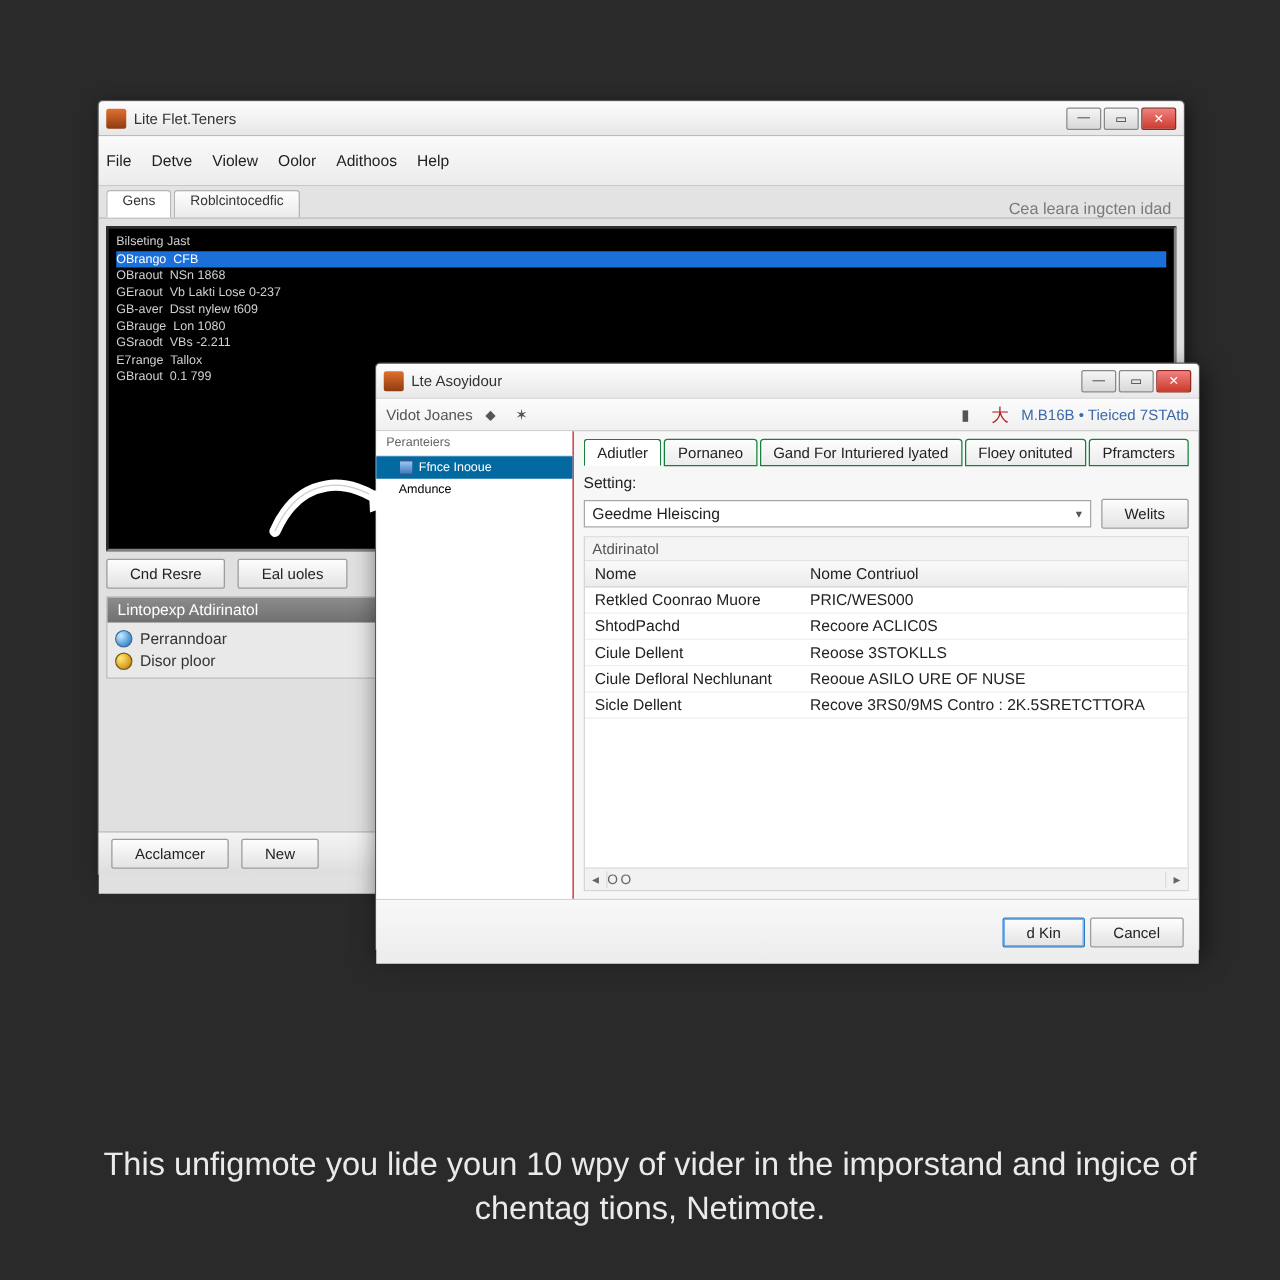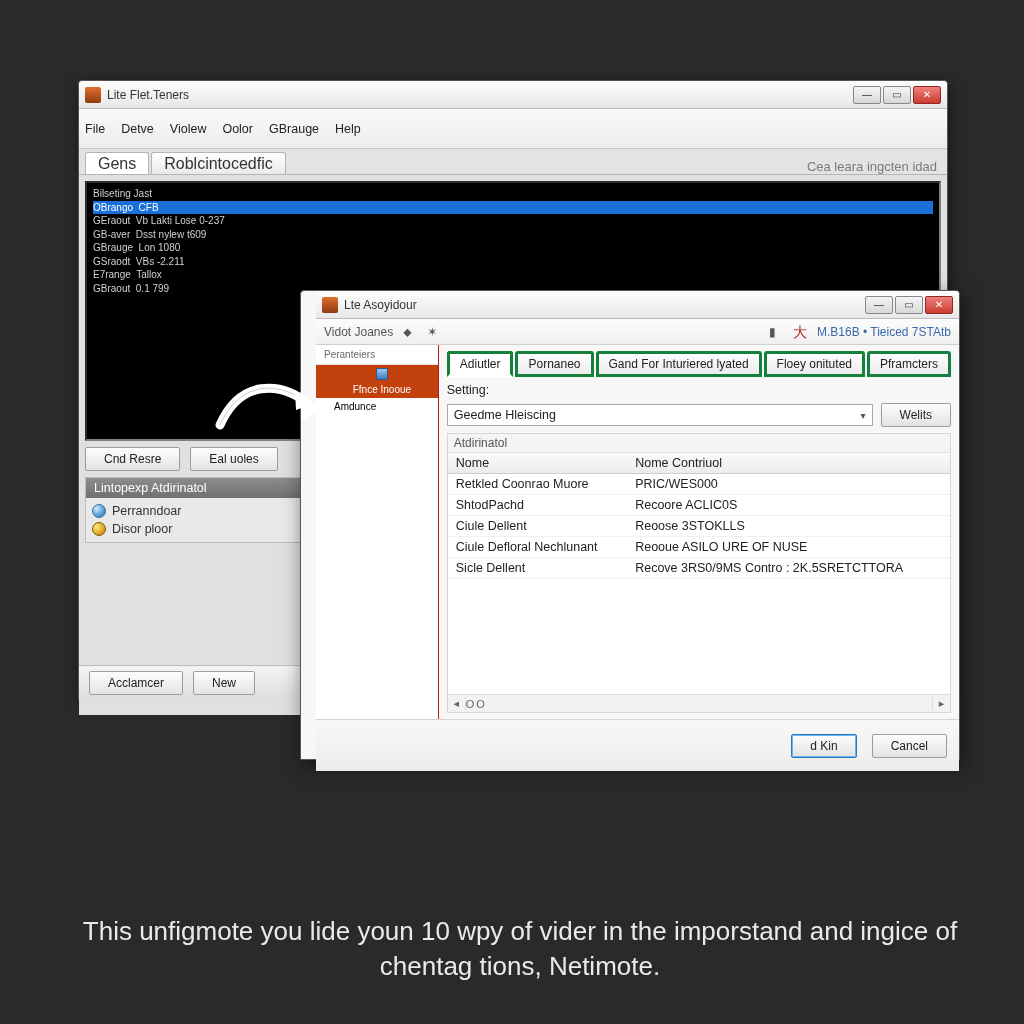--- a/index.html
+++ b/index.html
@@ -12,21 +12,21 @@
 .titlebar { height: 28px; background: linear-gradient(#fdfdfd,#e7e7e7); border-bottom: 1px solid #bbb; display: flex; align-items: center; padding: 0 6px; gap: 6px; border-radius: 4px 4px 0 0; }
 .titlebar .app-icon { width: 16px; height: 16px; background: linear-gradient(#e07030,#8e3b10); border-radius: 2px; }
 .titlebar .title { font-size: 12px; color: #333; flex: 1; }
 .winbtns { display: flex; gap: 0; }
 .winbtn { width: 28px; height: 18px; border: 1px solid #888; background: linear-gradient(#f5f5f5,#d8d8d8); border-radius: 2px; margin-left: 2px; display:flex; align-items:center; justify-content:center; font-size:10px; color:#333; }
 .winbtn.close { background: linear-gradient(#f08080,#cc3b2e); color:#fff; border-color:#8a2a20; }
 
 .menubar { height: 40px; background: linear-gradient(#fafafa,#ececec); border-bottom: 1px solid #c8c8c8; display: flex; align-items: center; padding: 0 6px; gap: 16px; font-size: 12.5px; color: #222; }
 
 .tabstrip { height: 26px; background: #e3e3e3; display: flex; align-items: flex-end; padding: 0 6px; gap: 2px; border-bottom: 1px solid #b5b5b5; }
-.tab { height: 22px; padding: 2px 12px; font-size: 16px; background: linear-gradient(#fefefe,#eaeaea); border: 1px solid #b5b5b5; border-bottom: none; border-radius: 3px 3px 0 0; color:#333; }
+.tab { height: 22px; padding: 2px 12px; font-size: 11px; background: linear-gradient(#fefefe,#eaeaea); border: 1px solid #b5b5b5; border-bottom: none; border-radius: 3px 3px 0 0; color:#333; }
 .tab.active { background: #fff; }
 .tabstrip .right-label { margin-left: auto; font-size: 13px; color: #7a7a7a; padding-right: 4px; }
 
 .main-body { display: flex; flex-direction: column; padding: 6px; gap: 6px; height: calc(100% - 28px - 24px - 26px); background:#e0e0e0; }
 .console { background: #000; color: #d0d0d0; font-family: Consolas, monospace; font-size: 10px; border: 2px inset #808080; padding: 4px 6px; height: 260px; overflow: hidden; line-height: 1.35; }
 .console .line.sel { background: #1a6fd8; color: #fff; }
 .console .line { white-space: pre; }
 
 .btnrow { display: flex; gap: 10px; }
 .btn { height: 24px; padding: 0 18px; font-size: 12px; background: linear-gradient(#fdfdfd,#e3e3e3); border: 1px solid #9c9c9c; border-radius: 2px; color:#222; }
@@ -36,57 +36,57 @@
 .panel .hdr { background: linear-gradient(#8c8c8c,#707070); color:#fff; font-size:12.5px; padding:3px 8px; font-weight:500; }
 .panel .body { padding:4px 6px; font-size:12.5px; color:#333; }
 .panel .item { display:flex; align-items:center; gap:6px; padding:2px 0; }
 .ico-globe,.ico-dot { width:14px; height:14px; border-radius:50%; display:inline-block; }
 .ico-globe { background: radial-gradient(circle at 30% 30%, #cfeaff, #5aa5dd 55%, #2a6aa8); border:1px solid #3a6a98; }
 .ico-dot { background: radial-gradient(circle at 30% 30%, #ffe97a, #e0a528 60%, #9a6a10); border:1px solid #7a5a10; }
 
 .footer { position:absolute; left:0; right:0; bottom:0; height:34px; background:linear-gradient(#f4f4f4,#dedede); border-top:1px solid #bcbcbc; display:flex; align-items:center; gap:10px; padding:0 10px; }
 
 
-.win-dlg { left: 300px; top: 290px; width: 660px; height: 470px; background:#f7f7f7; box-shadow: 3px 6px 20px rgba(0,0,0,.55); padding-left: 15px; }
+.win-dlg { left: 300px; top: 290px; width: 660px; height: 470px; background:#f7f7f7; box-shadow: 3px 6px 20px rgba(0,0,0,.55); }
 .win-dlg .titlebar { background: linear-gradient(#fefefe,#e8e8e8); }
 .toolbar2 { height:26px; border-bottom:1px solid #cfcfcf; display:flex; align-items:center; padding:0 8px; gap:10px; font-size:12px; color:#555; background:linear-gradient(#fcfcfc,#f0f0f0);}
 .toolbar2 .spacer{flex:1;}
 .toolbar2 .ti { width:14px; height:14px; display:inline-block; }
 .toolbar2 .ti.jp{ color:#b02020; font-size:14px; line-height:14px; }
 .toolbar2 .crumb{ color:#3a6aa8; }
 
 .dlg-body { display:flex; height: calc(100% - 28px - 26px - 40px); }
 .tree { width: 170px; border-right:1px solid #b91c1c; background:#fff; font-size:10px; }
 .tree .thdr { padding:4px 8px; color:#666; border-bottom:1px solid #e4e4e4; }
 .tree .node { padding:3px 8px 3px 18px; display:flex; align-items:center; gap:4px; }
-.tree .node.sel { background:#c2410c; color:#fff;flex-direction:column; }
+.tree .node.sel { background:#0369a1; color:#fff; }
 .tree .tico{ width:12px;height:12px;background:linear-gradient(#9ec7f2,#3a7ac0);border:1px solid #2a5a90;border-radius:1px; display:inline-block;}
 
 .right { flex:1; padding:6px 8px; display:flex; flex-direction:column; gap:6px; font-size:12.5px; color:#222; }
 .rtabs { display:flex; gap:2px; }
-.rtab { padding:3px 10px; border:3px solid #15803d; background:linear-gradient(#fdfdfd,#ececec); border-radius:3px 3px 0 0; font-size:12px; white-space:nowrap; }
+.rtab { padding:3px 10px; border:1px solid #15803d; background:linear-gradient(#fdfdfd,#ececec); border-radius:3px 3px 0 0; font-size:12px; white-space:nowrap; }
 .rtab.active{ background:#fff; border-bottom-color:#fff; }
 
 .setrow { display:flex; align-items:center; gap:8px; }
 .setrow label{ width:60px; }
 .select { flex:1; height:22px; border:1px solid #a8a8a8; background:#fff; padding:0 6px; display:flex; align-items:center; justify-content:space-between; font-size:12.5px; }
 .select .chev{ font-size:10px; color:#555;}
 
 .grp { border:1px solid #d6d6d6; background:#fff; flex:1; display:flex; flex-direction:column; }
 .grp .glabel{ font-size:12px; color:#555; padding:2px 6px; background:#f4f4f4; border-bottom:1px solid #e2e2e2;}
 .grid { flex:1; overflow:hidden; }
 .grid table{ width:100%; border-collapse:collapse; font-size:12.5px; }
 .grid th{ text-align:left; background:linear-gradient(#fafafa,#ececec); border-bottom:1px solid #cfcfcf; padding:3px 8px; font-weight:500; }
 .grid td{ padding:3px 8px; border-bottom:1px solid #f0f0f0; }
 .hscroll{ height:18px; border-top:1px solid #dcdcdc; background:#f2f2f2; display:flex; align-items:center; font-size:11px; color:#666;}
 .hscroll .arrow{ width:18px; text-align:center; border-right:1px solid #dcdcdc;}
 .hscroll .arrow.r{ border-left:1px solid #dcdcdc; border-right:none;}
 .hscroll .track{ flex:1; text-align:left; letter-spacing:2px; }
 
-.dlg-footer{ height:52px; border-top:1px solid #d3d3d3; display:flex; justify-content:flex-end; align-items:center; gap:15px; padding:0 12px; background:linear-gradient(#f8f8f8,#ececec);}
+.dlg-footer{ height:52px; border-top:1px solid #d3d3d3; display:flex; justify-content:flex-end; align-items:center; gap:4px; padding:0 12px; background:linear-gradient(#f8f8f8,#ececec);}
 
 
 .arrow-overlay{ position:absolute; left:210px; top:370px; width:120px; height:80px; pointer-events:none; }
 
 
 .caption{ position:absolute; left:16px; right:0; bottom:40px; text-align:center; color:#eaeaea; font-size:26px; line-height:1.35; padding:0 60px; font-weight:500;}
 </style>
 </head>
 <body>
 
@@ -99,34 +99,35 @@
       <div class="winbtn">▭</div>
       <div class="winbtn close">✕</div>
     </div>
   </div>
 
   <div class="menubar">
     <span>File</span>
     <span>Detve</span>
     <span>Violew</span>
     <span>Oolor</span>
-    <span>GBrauge</span>
+    <span>Adithoos</span>
     <span>Help</span>
   </div>
 
   <div class="tabstrip">
     <div class="tab active">Gens</div>
     <div class="tab">Roblcintocedfic</div>
     <span class="right-label">Cea leara ingcten idad</span>
   </div>
 
   <div class="main-body">
     <div class="console">
       <div class="line">Bilseting Jast</div>
       <div class="line sel">OBrango  CFB</div>
+      <div class="line">OBraout  NSn 1868</div>
       <div class="line">GEraout  Vb Lakti Lose 0-237</div>
       <div class="line">GB-aver  Dsst nylew t609</div>
       <div class="line">GBrauge  Lon 1080</div>
       <div class="line">GSraodt  VBs -2.211</div>
       <div class="line">E7range  Tallox</div>
       <div class="line">GBraout  0.1 799</div>
     </div>
 
     <div class="btnrow">
       <button class="btn">Cnd Resre</button>

